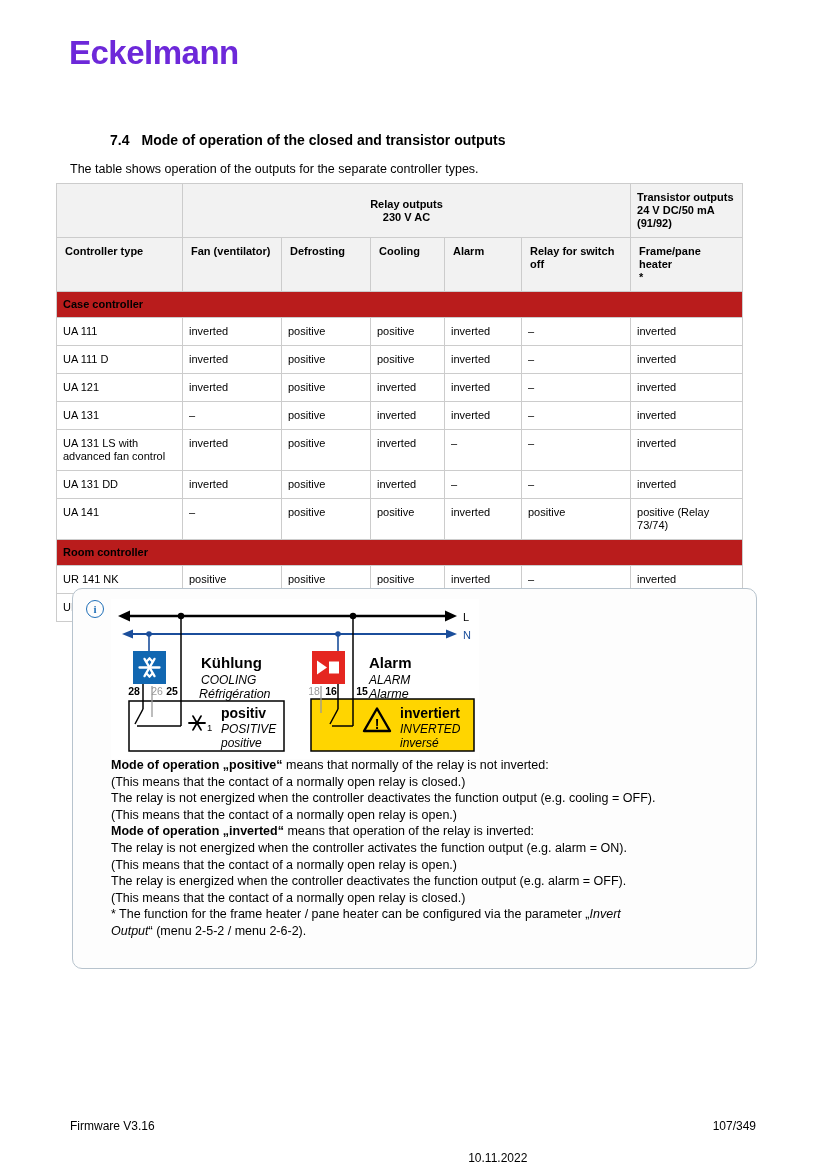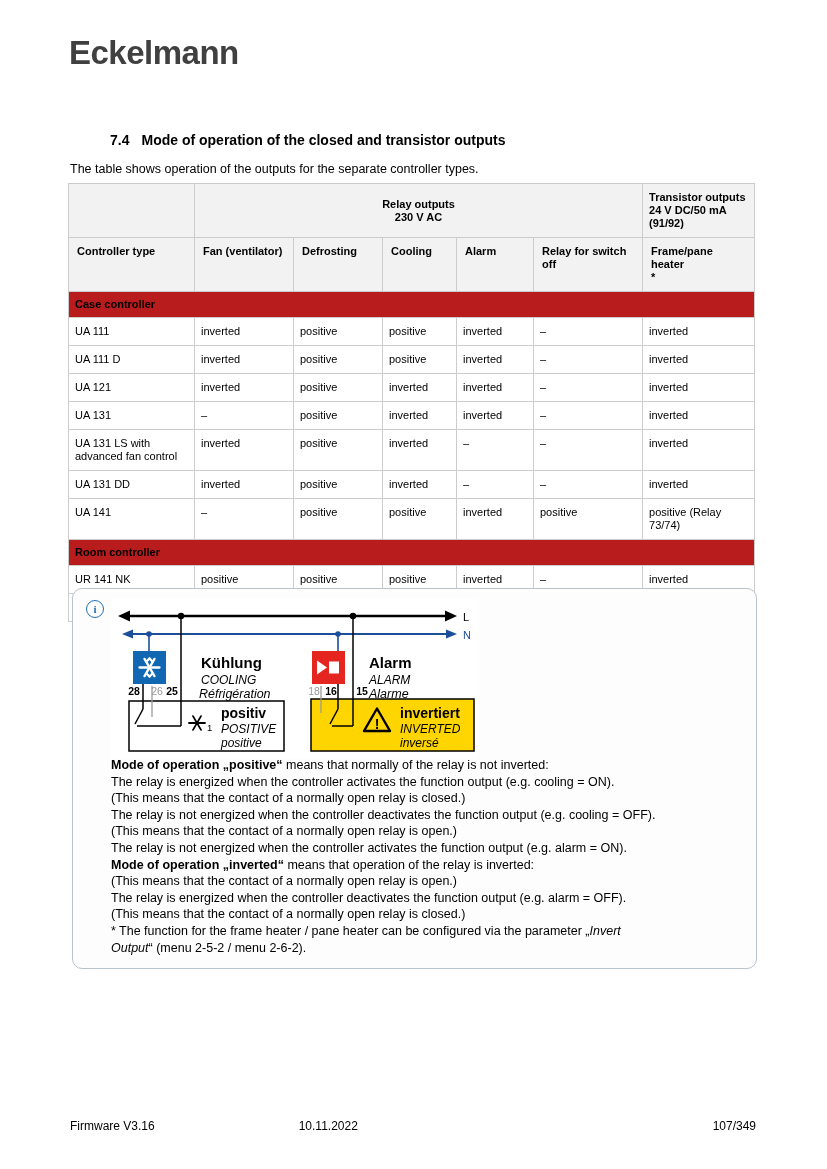--- a/index.html
+++ b/index.html
@@ -1,23 +1,23 @@
 <!DOCTYPE html>
 <html><head>
 <meta charset="utf-8">
 <style>
   html,body{margin:0;padding:0;background:#e9e9e9;}
   .page{position:relative;width:827px;height:1169px;background:#fff;margin:0 auto;
         font-family:"Liberation Sans",sans-serif;color:#000;overflow:hidden;}
   .abs{position:absolute;}
-  .logo{left:69px;top:34px;font-size:33px;font-weight:bold;color:#404040;letter-spacing:-0.5px;}
+  .logo{left:69px;top:34px;font-size:33px;font-weight:bold;color:#6d28d9;letter-spacing:-0.5px;}
   .heading{left:70px;top:132px;font-size:14px;font-weight:bold;display:flex;gap:12px;margin-left:40px;}
   .intro{left:70px;top:162px;font-size:12.5px;}
 
-  table.optable{position:absolute;left:68px;top:183px;width:686px;border-collapse:collapse;
+  table.optable{position:absolute;left:56px;top:183px;width:686px;border-collapse:collapse;
         table-layout:fixed;font-size:11px;}
   .optable th,.optable td{border:1px solid #ccc;padding:7px 6px;vertical-align:top;
         text-align:left;font-weight:normal;line-height:13px;}
   .optable thead th{background:#f2f2f2;font-weight:bold;white-space:pre-line;}
   .optable th.relay-group{text-align:center;vertical-align:middle;}
   .optable tr.row-1{height:48px;}
   .optable tr.row-2 th{height:30px;padding-left:8px;}
   .optable tr.section td{background:#b91c1c;font-weight:bold;padding:6px;}
   .optable tbody td{background:#fff;}
 
@@ -25,21 +25,21 @@
         border-radius:10px;background:#fdfdfd;}
   .info-icon{position:absolute;left:13px;top:11px;width:16px;height:16px;border:1.6px solid #2170b8;
         border-radius:50%;color:#2170b8;font-weight:bold;font-size:11px;line-height:16px;
         text-align:center;font-family:"Liberation Serif",serif;}
   .fig{position:absolute;left:38px;top:10px;width:368px;height:160px;}
   .fig svg{font-family:"Liberation Sans",sans-serif;}
   .infotext{position:absolute;left:38px;top:168px;width:644px;font-size:12.5px;line-height:16.6px;}
   .iline b{font-weight:bold;margin-top:28px;}
   .footer{left:70px;top:1119px;width:686px;display:flex;font-size:12px;}
   .footer span{flex:1;}
-  .footer .f-center{text-align:left;}
+  .footer .f-center{text-align:right;margin-top:32px;}
   .footer .f-right{text-align:right;}
 </style>
 </head>
 <body>
 
 <div class="page">
 
   <div class="abs logo">Eckelmann</div>
 
   <div class="abs heading">
@@ -275,26 +275,25 @@
         </g>
 
         <text x="289" y="119" font-size="14" font-weight="bold">invertiert</text>
         <text x="289" y="133.5" font-size="12" font-style="italic">INVERTED</text>
         <text x="289" y="147.5" font-size="12" font-style="italic">inversé</text>
       </svg>
     </div>
 
     <div class="infotext">
       <div class="iline"><b>Mode of operation „positive“</b><span> means that normally of the relay is not inverted:</span></div>
-      <div class="iline"><span>The relay is energized when the controller activates the function output (e.g. cooling = ON).</span></div>
       <div class="iline"><span>(This means that the contact of a normally open relay is closed.)</span></div>
       <div class="iline"><span>The relay is not energized when the controller deactivates the function output (e.g. cooling = OFF).</span></div>
       <div class="iline"><span>(This means that the contact of a normally open relay is open.)</span></div>
+      <div class="iline"><b>Mode of operation „inverted“</b><span> means that operation of the relay is inverted:</span></div>
       <div class="iline"><span>The relay is not energized when the controller activates the function output (e.g. alarm = ON).</span></div>
-      <div class="iline"><b>Mode of operation „inverted“</b><span> means that operation of the relay is inverted:</span></div>
       <div class="iline"><span>(This means that the contact of a normally open relay is open.)</span></div>
       <div class="iline"><span>The relay is energized when the controller deactivates the function output (e.g. alarm = OFF).</span></div>
       <div class="iline"><span>(This means that the contact of a normally open relay is closed.)</span></div>
       <div class="iline"><span>* The function for the frame heater / pane heater can be configured via the parameter „</span><i>Invert</i><br><i>Output</i><span>“ (menu 2-5-2 / menu 2-6-2).</span></div>
     </div>
   </div>
 
   <div class="abs footer">
     <span class="f-left">Firmware V3.16</span>
     <span class="f-center">10.11.2022</span>

